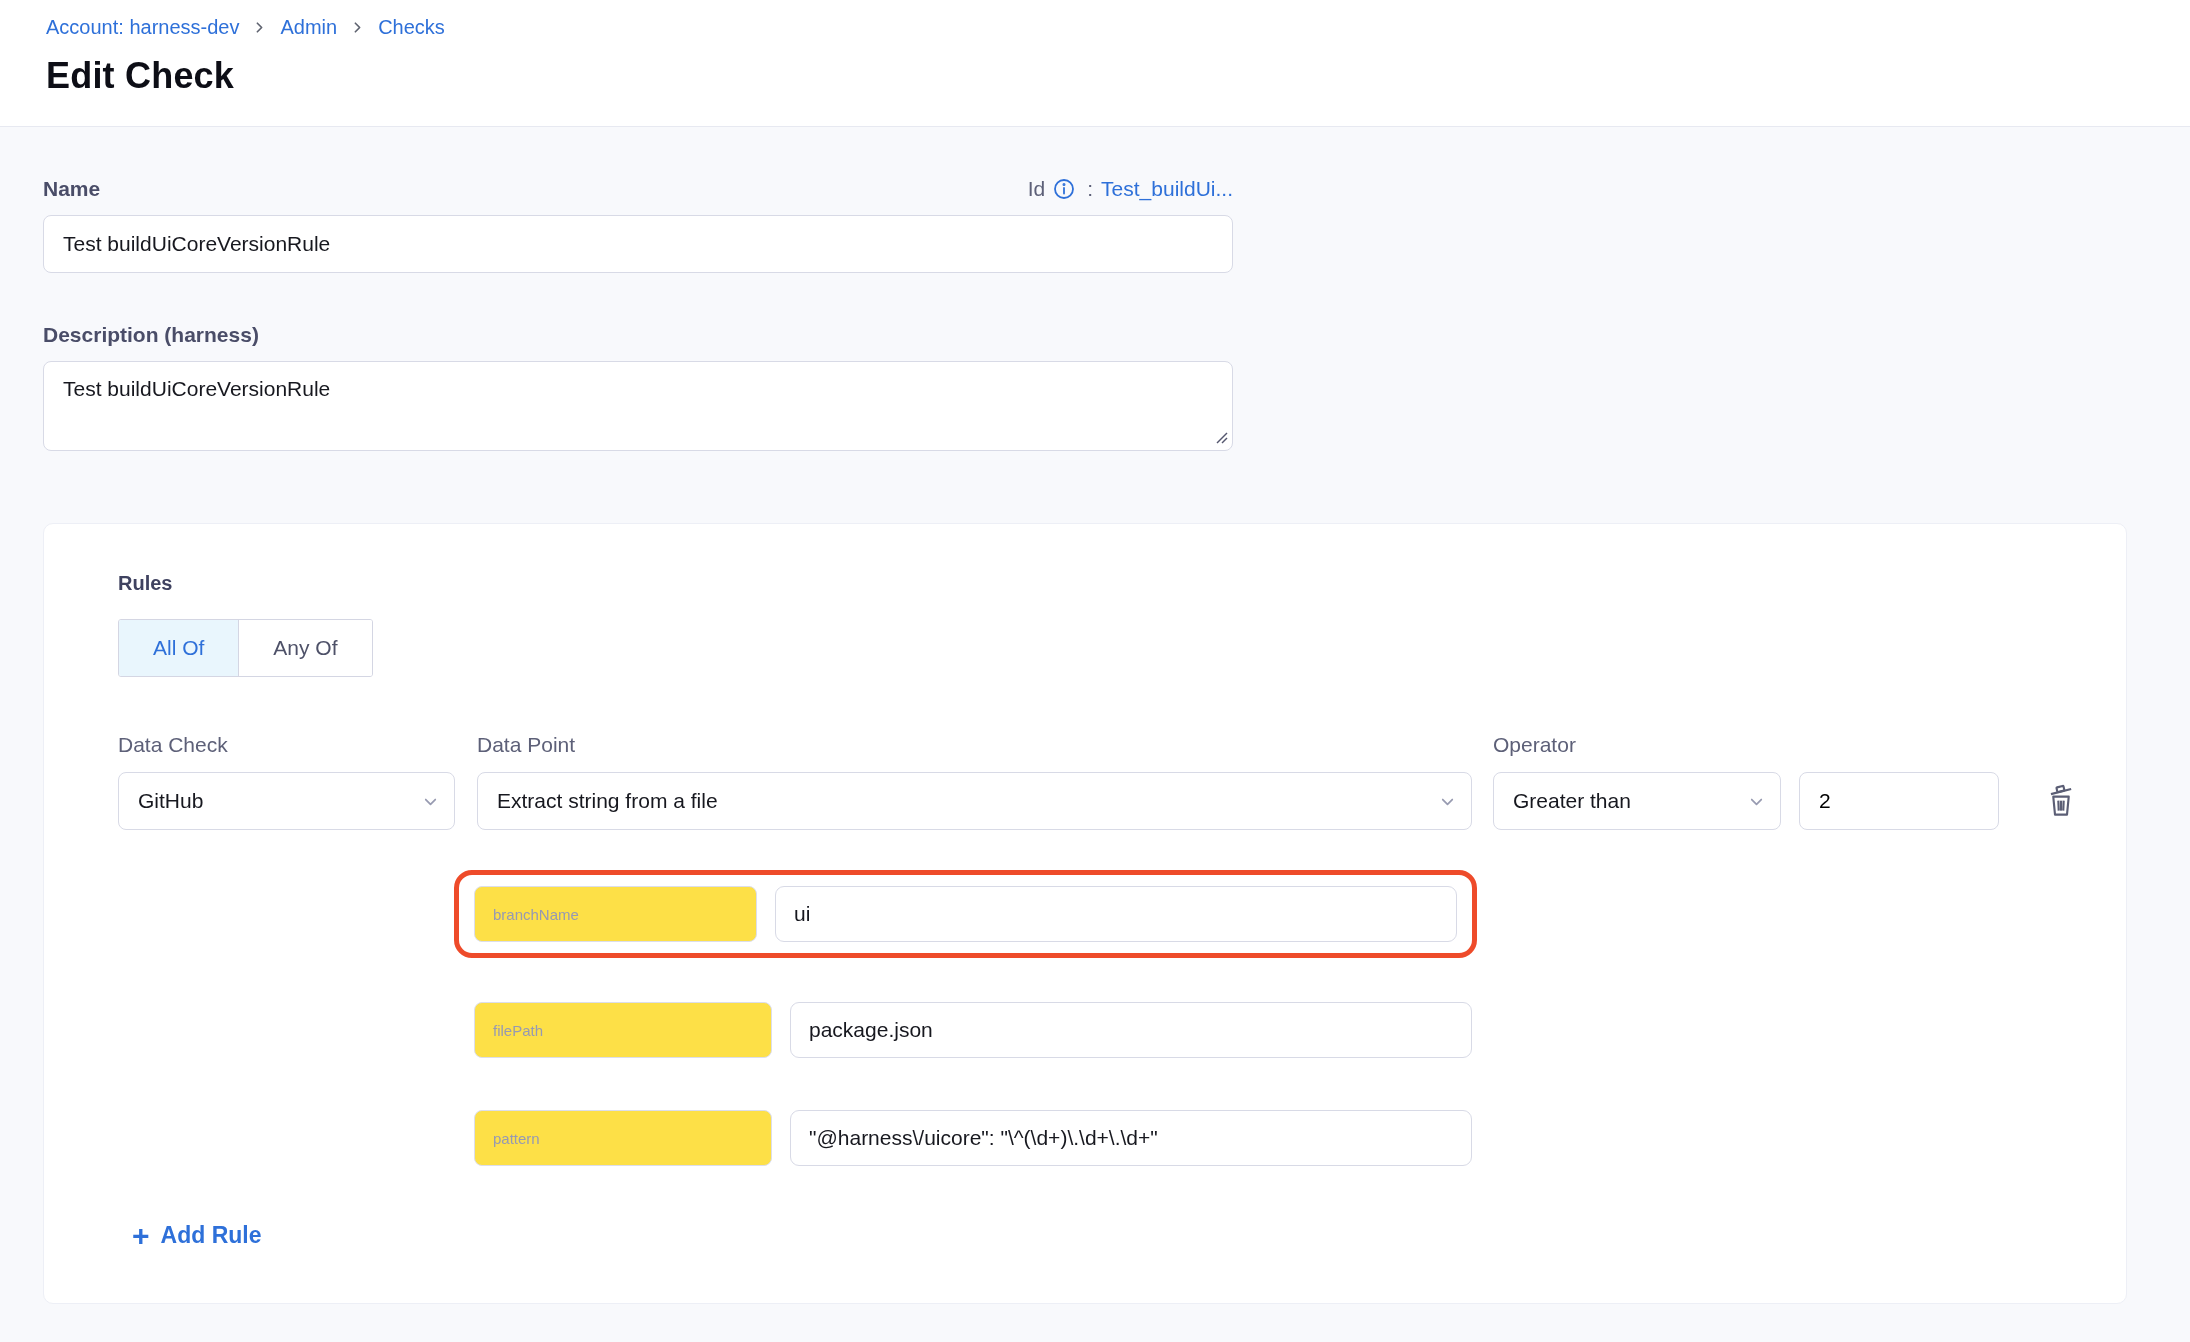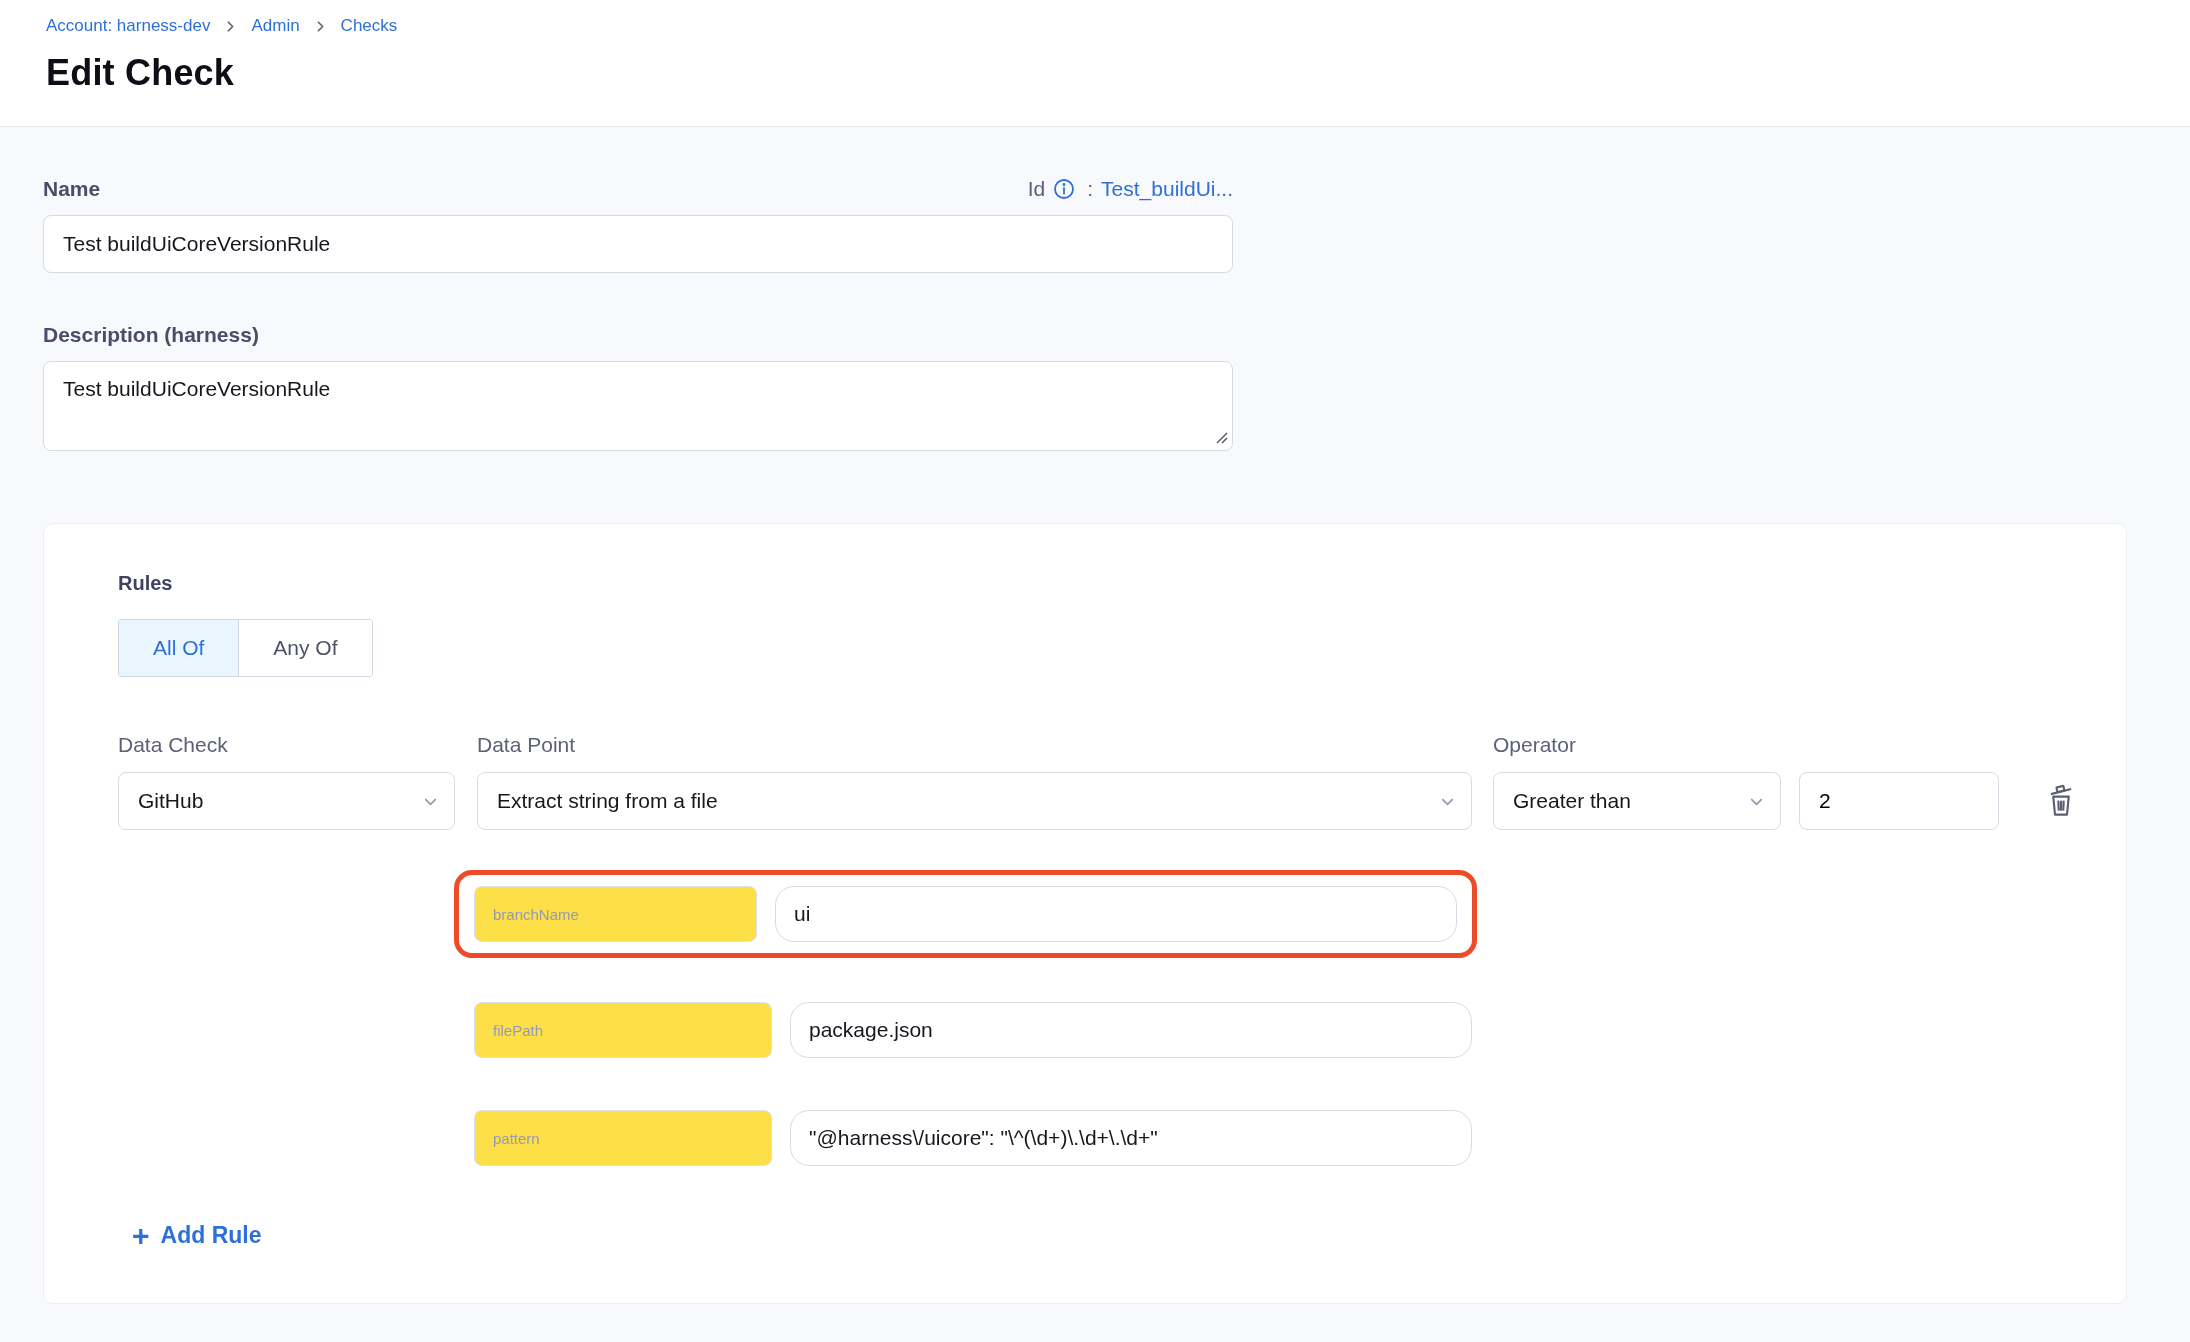--- a/index.html
+++ b/index.html
@@ -10,21 +10,21 @@
     color: var(--text, #17181f);
   }
 
   
   .header {
     background: #ffffff;
     padding: 16px 46px 24px 46px;
     border-bottom: 1px solid #e7e9f1;
     height: 127px;
   }
-  .breadcrumb { display: flex; align-items: center; gap: 12px; font-size: 17px; }
+  .breadcrumb { display: flex; align-items: center; gap: 12px; font-size: 20px; }
   .breadcrumb a {
     color: var(--link, #2e70d9);
     text-decoration: none;
     cursor: pointer;
   }
   .crumb-sep { display: flex; align-items: center; }
   .page-title {
     margin-top: 16px;
     font-size: 36px;
     font-weight: 700;
@@ -186,21 +186,21 @@
     font-family: inherit;
     outline: none;
   }
   .param-row.highlight .key-input { width: 283px; }
   .key-input::placeholder { color: var(--placeholder, #9699b3); opacity: 1; }
   .val-input {
     width: 682px;
     height: 56px;
     background: #fff;
     border: 1px solid var(--border, #d8dae6);
-    border-radius: 19px;
+    border-radius: 9px;
     padding: 0 18px;
     font-size: 21px;
     font-family: inherit;
     color: var(--text, #17181f);
     outline: none;
   }
 
   .add-rule {
     margin-top: 56px;
     margin-left: 14px;

